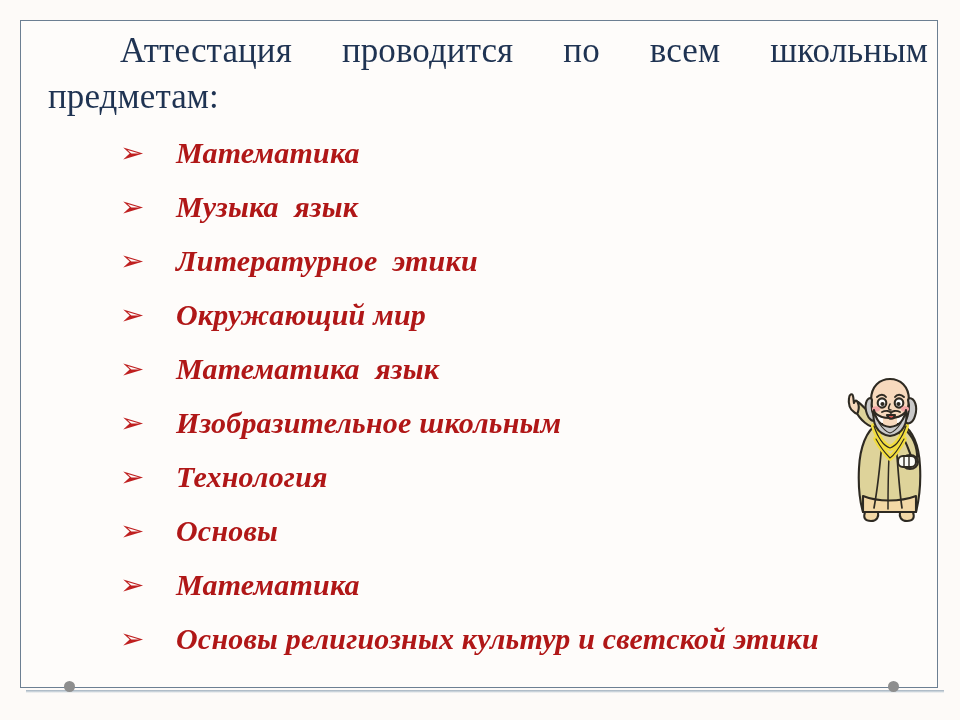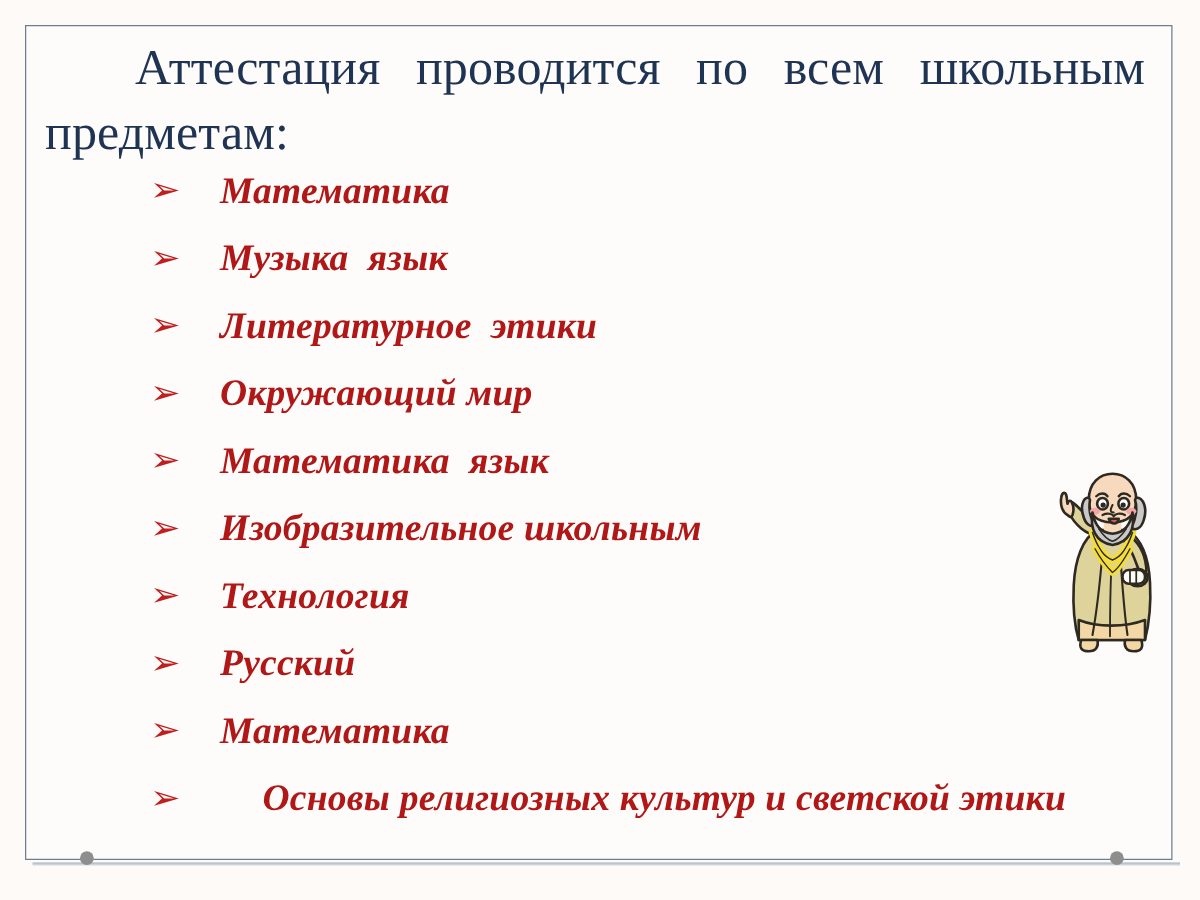--- a/index.html
+++ b/index.html
@@ -36,25 +36,25 @@
     top: 690px;
     width: 918px;
     height: 3px;
     background: linear-gradient(to bottom, #93a4b4, #c9d3db 60%, rgba(201,211,219,0));
     opacity: .85;
   }
 
   
   .heading {
     position: absolute;
-    left: 36px;
+    left: 48px;
     top: 28px;
     width: 880px;
     color: #1f3352;
-    font-size: 40px;
+    font-size: 35px;
     line-height: 1.30;
     text-align: justify;
     text-align-last: left;
     text-indent: 72px;
     letter-spacing: .1px;
   }
 
   
   .subject-list {
     position: absolute;
@@ -91,21 +91,20 @@
     color: #b01717;
     font-weight: bold;
     font-size: 30px;
     line-height: 54px;
     letter-spacing: .2px;
     white-space: pre-wrap;
     font-style: italic;
   }
   .subject-label.wrap {
     line-height: 54px;
-    margin-left: 34px;
   }
 
   
   .deco-dot {
     position: absolute;
     width: 11px;
     height: 11px;
     border-radius: 50%;
     background: #8e8e8e;
   }
@@ -164,21 +163,21 @@
       <span class="subject-label">Изобразительное школьным</span>
     </li>
 
     <li class="subject-item">
       <span class="bullet-icon">➢</span>
       <span class="subject-label">Технология</span>
     </li>
 
     <li class="subject-item">
       <span class="bullet-icon">➢</span>
-      <span class="subject-label">Русский</span>
+      <span class="subject-label">Основы</span>
     </li>
 
     <li class="subject-item">
       <span class="bullet-icon">➢</span>
       <span class="subject-label">Математика</span>
     </li>
 
     <li class="subject-item">
       <span class="bullet-icon">➢</span>
       <span class="subject-label wrap">Основы религиозных культур и светской этики</span>

